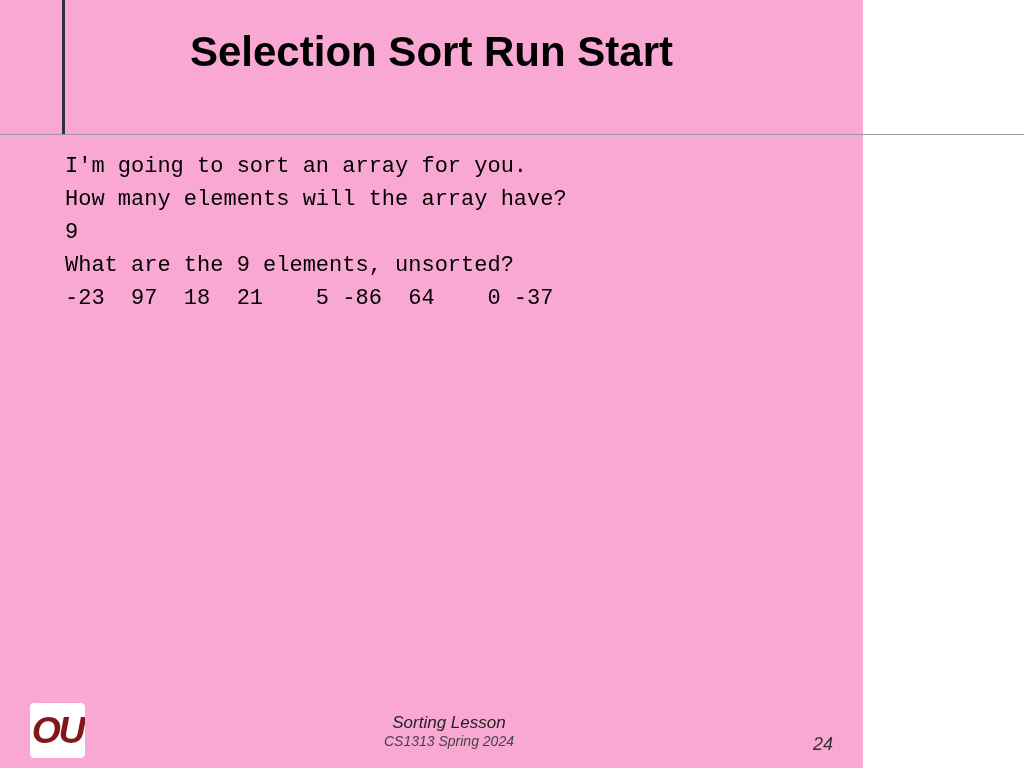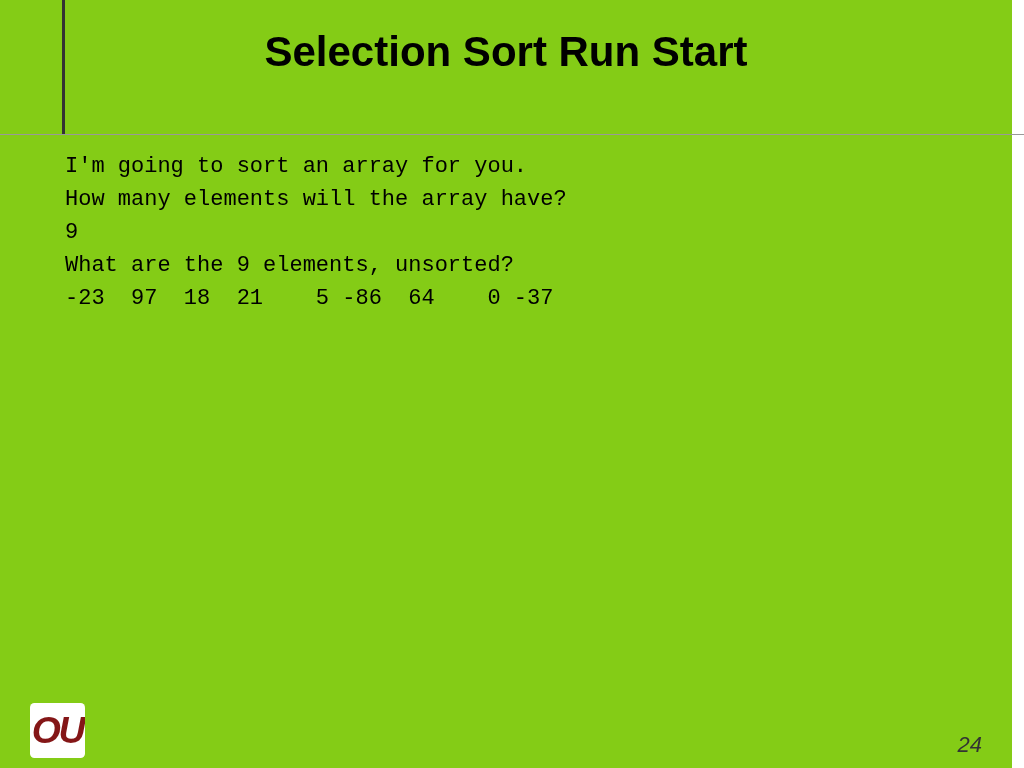--- a/index.html
+++ b/index.html
@@ -11,24 +11,24 @@
     body {
       width: 1024px;
       height: 768px;
       background: #ffffff;
       font-family: Arial, sans-serif;
       overflow: hidden;
       position: relative;
     }
 
     .slide-container {
-      width: 1012px;
+      width: 863px;
       height: 768px;
       position: relative;
-      background: #84cc16;
+      background: #f9a8d4;
       padding-left: 40px;
     }
 
     
     .left-bar {
       position: absolute;
       left: 62px;
       top: 0;
       width: 3px;
       height: 135px;
@@ -98,21 +98,21 @@
       font-size: 17px;
       color: #222;
     }
 
     .footer-center .lesson-subtitle {
       font-size: 14px;
       color: #444;
     }
 
     .footer-page {
-      font-size: 22px;
+      font-size: 18px;
       color: #333;
       font-family: Arial, sans-serif;
       margin-top: 28px;
     }
 
     
     .ou-logo {
       width: 55px;
       height: 55px;
     }
@@ -137,17 +137,21 @@
   </div>
 
   <div class="footer">
 
     <svg class="ou-logo" viewBox="0 0 100 100" xmlns="http://www.w3.org/2000/svg">
       <rect width="100" height="100" rx="8" fill="#fff"></rect>
 
       <text x="50" y="72" text-anchor="middle" font-family="Arial Black, sans-serif" font-size="68" font-weight="900" fill="#841617" letter-spacing="-4">OU</text>
     </svg>
 
+    <div class="footer-center">
+      <div class="lesson-title">Sorting Lesson</div>
+      <div class="lesson-subtitle">CS1313 Spring 2024</div>
+    </div>
 
     <div class="footer-page">24</div>
   </div>
 
 </div>
 
 </body></html>

